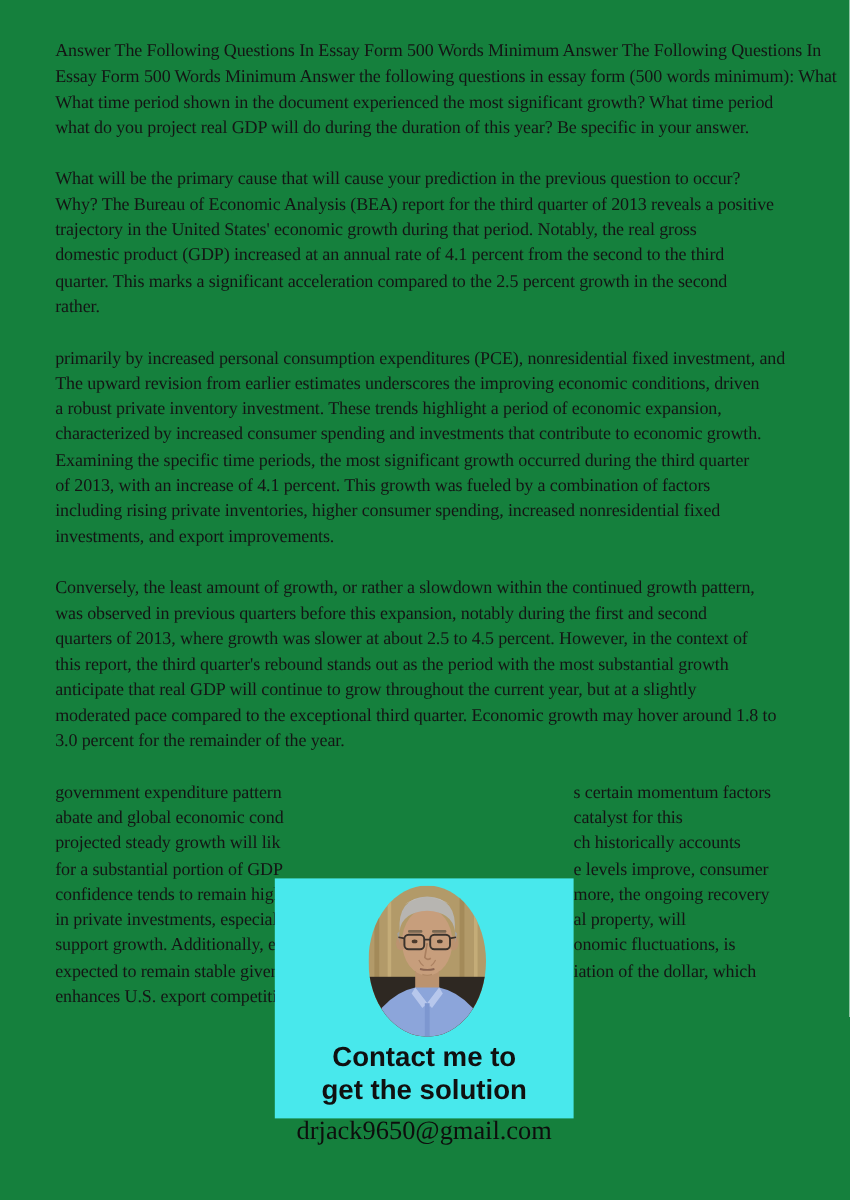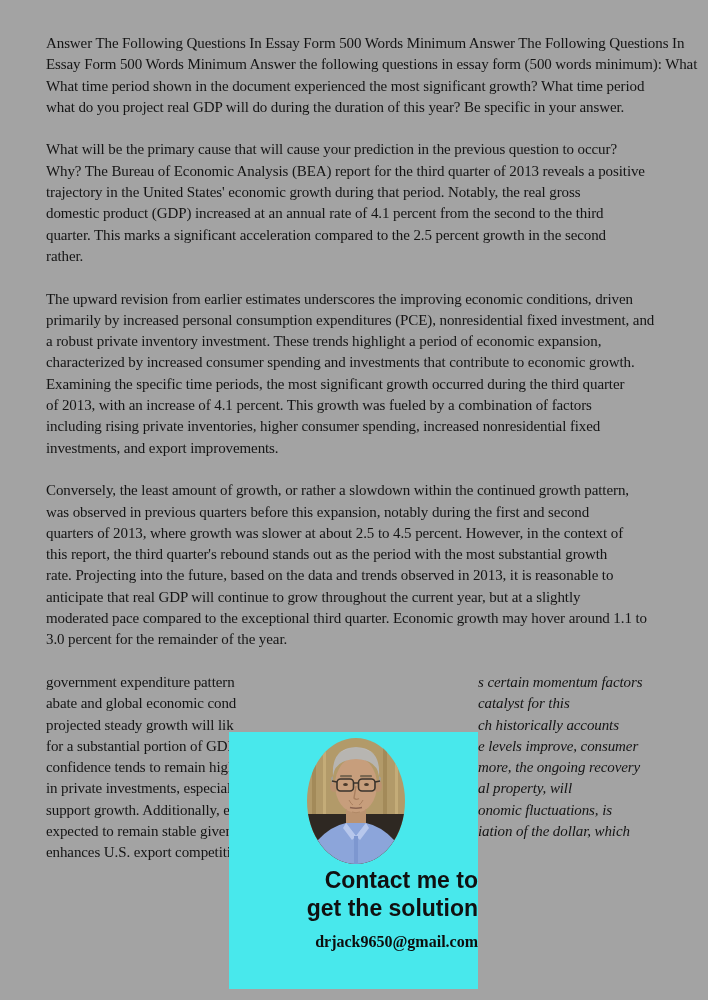--- a/index.html
+++ b/index.html
@@ -6,21 +6,21 @@
     margin: 0; padding: 0;
     width: 708px; height: 1000px;
     background: #ffffff;
     overflow: hidden;
     position: relative;
     font-family: "Liberation Serif", serif;
   }
   #page {
     position: absolute; left: 0; top: 0;
     width: 708px; height: 1000px;
-    background: #a3a3a3;
+    background: #15803d;
   }
   #doc {
     position: absolute;
     left: 46px; top: 33px;
     width: 662px;
     color: #141414;
   }
   .para { margin: 0 0 21.3px 0; }
   .line {
     height: 21.3px;
@@ -29,28 +29,27 @@
     letter-spacing: -0.1px;
     white-space: nowrap;
     position: relative;
     color: #141414;
   }
   .frag-right {
     position: absolute;
     left: 432px;
     top: 0;
     white-space: nowrap;
-    font-style: italic;
   }
   
   .overlay {
     position: absolute;
     left: 229px; top: 732px;
-    width: 249px; height: 257px;
-    text-align: right;
+    width: 249px; height: 200px;
+    text-align: center;
   }
   .portrait {
     position: absolute;
     left: 78px; top: 6px;
     width: 98px; height: 126px;
     border-radius: 50%;
     overflow: hidden;
   }
   .portrait svg { display: block; }
   .contact-headline {
@@ -61,22 +60,22 @@
     font-weight: 700;
     font-size: 23px;
     line-height: 28px;
     color: #101010;
   }
   .contact-email {
     position: absolute;
     left: 0; top: 197px;
     width: 100%;
     font-family: "Liberation Serif", serif;
-    font-weight: 700;
-    font-size: 16px;
+    font-weight: 400;
+    font-size: 22px;
     line-height: 26px;
     color: #0d0d0d;
   }
 </style>
 </head>
 <body>
 
 <div id="page">
 
   <div id="doc">
@@ -88,37 +87,36 @@
       </div>
       <div class="para">
         <div class="line">What will be the primary cause that will cause your prediction in the previous question to occur?</div>
         <div class="line">Why? The Bureau of Economic Analysis (BEA) report for the third quarter of 2013 reveals a positive</div>
         <div class="line">trajectory in the United States' economic growth during that period. Notably, the real gross</div>
         <div class="line">domestic product (GDP) increased at an annual rate of 4.1 percent from the second to the third</div>
         <div class="line">quarter. This marks a significant acceleration compared to the 2.5 percent growth in the second</div>
         <div class="line">rather.</div>
       </div>
       <div class="para">
+        <div class="line">primarily by increased personal consumption expenditures (PCE), nonresidential fixed investment, and</div>
         <div class="line">The upward revision from earlier estimates underscores the improving economic conditions, driven</div>
-        <div class="line">primarily by increased personal consumption expenditures (PCE), nonresidential fixed investment, and</div>
         <div class="line">a robust private inventory investment. These trends highlight a period of economic expansion,</div>
         <div class="line">characterized by increased consumer spending and investments that contribute to economic growth.</div>
         <div class="line">Examining the specific time periods, the most significant growth occurred during the third quarter</div>
         <div class="line">of 2013, with an increase of 4.1 percent. This growth was fueled by a combination of factors</div>
         <div class="line">including rising private inventories, higher consumer spending, increased nonresidential fixed</div>
         <div class="line">investments, and export improvements.</div>
       </div>
       <div class="para">
         <div class="line">Conversely, the least amount of growth, or rather a slowdown within the continued growth pattern,</div>
         <div class="line">was observed in previous quarters before this expansion, notably during the first and second</div>
         <div class="line">quarters of 2013, where growth was slower at about 2.5 to 4.5 percent. However, in the context of</div>
         <div class="line">this report, the third quarter's rebound stands out as the period with the most substantial growth</div>
-        <div class="line">rate. Projecting into the future, based on the data and trends observed in 2013, it is reasonable to</div>
         <div class="line">anticipate that real GDP will continue to grow throughout the current year, but at a slightly</div>
-        <div class="line">moderated pace compared to the exceptional third quarter. Economic growth may hover around 1.1 to</div>
+        <div class="line">moderated pace compared to the exceptional third quarter. Economic growth may hover around 1.8 to</div>
         <div class="line">3.0 percent for the remainder of the year.</div>
       </div>
       <div class="para">
         <div class="line"><span>government expenditure pattern</span><span class="frag-right">s certain momentum factors</span></div>
         <div class="line"><span>abate and global economic cond</span><span class="frag-right">catalyst for this</span></div>
         <div class="line"><span>projected steady growth will lik</span><span class="frag-right">ch historically accounts</span></div>
         <div class="line"><span>for a substantial portion of GDP</span><span class="frag-right">e levels improve, consumer</span></div>
         <div class="line"><span>confidence tends to remain high</span><span class="frag-right">more, the ongoing recovery</span></div>
         <div class="line"><span>in private investments, especiall</span><span class="frag-right">al property, will</span></div>
         <div class="line"><span>support growth. Additionally, ex</span><span class="frag-right">onomic fluctuations, is</span></div>

